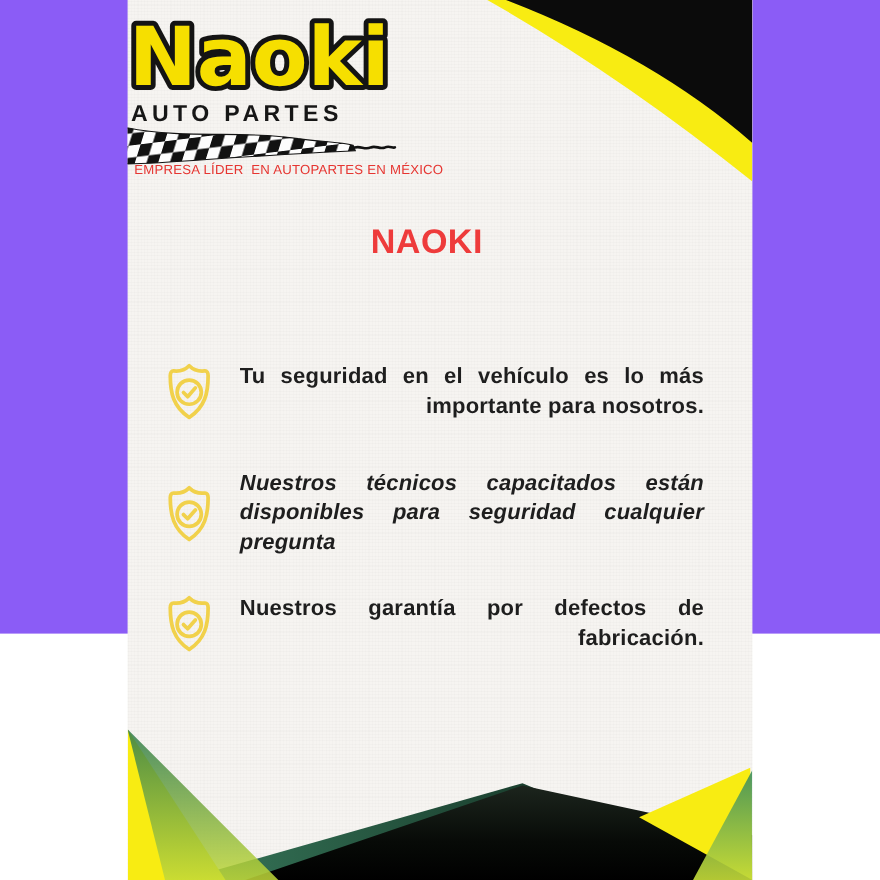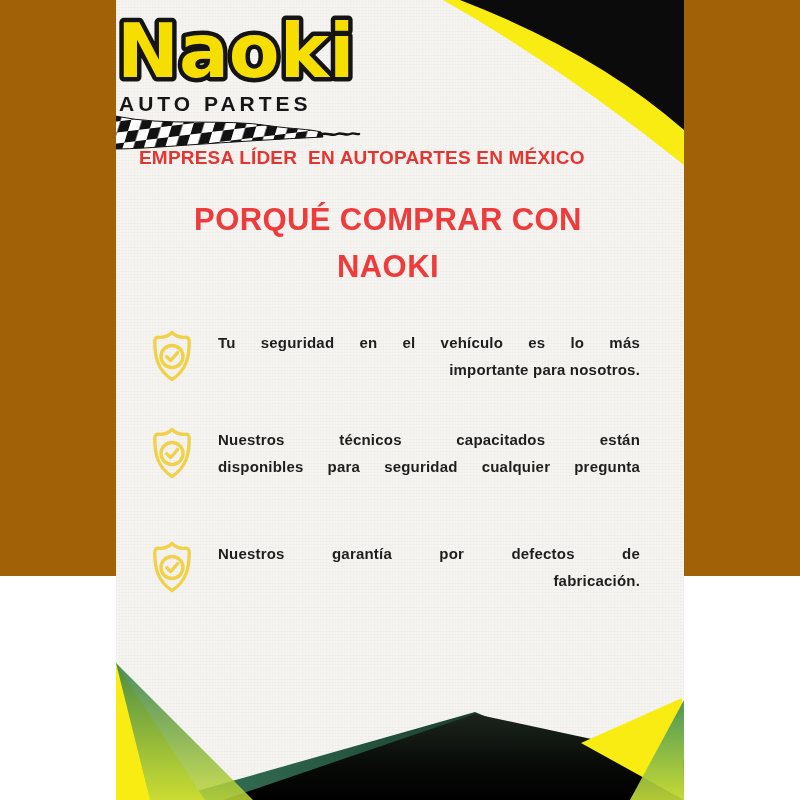--- a/index.html
+++ b/index.html
@@ -1,63 +1,63 @@
 <!DOCTYPE html>
 <html><head>
 <meta charset="utf-8">
 <style>
   html,body{margin:0;padding:0;}
   body{
     width:800px;height:800px;background:#ffffff;overflow:hidden;
     font-family:"Liberation Sans","DejaVu Sans",sans-serif;
     -webkit-font-smoothing:antialiased;
   }
-  .page{position:relative;width:800px;height:576px;background:#a16207;}
+  .page{position:relative;width:800px;height:576px;background:#8b5cf6;}
   .card{
     position:absolute;left:116px;top:0;width:568px;height:800px;
     background-color:#f6f4f1;
     background-image:
       repeating-linear-gradient(0deg, rgba(0,0,0,.016) 0 1px, transparent 1px 3px),
       repeating-linear-gradient(90deg, rgba(0,0,0,.012) 0 1px, transparent 1px 3px);
     overflow:hidden;
   }
   svg{display:block;}
   .corner-tr{position:absolute;top:0;right:0;width:568px;height:200px;}
   .bottom-deco{position:absolute;bottom:0;left:0;width:568px;height:150px;}
 
   .logo-svg{position:absolute;left:-4px;top:0;width:252px;height:100px;}
   .logo-sub{
     position:absolute;left:3px;top:92px;
     font-size:21px;font-weight:700;letter-spacing:4px;color:#161616;
   }
   .flag-svg{position:absolute;left:-3px;top:111px;width:248px;height:42px;}
   .tagline{
-    position:absolute;left:23px;top:147px;
-    font-size:19px;font-weight:700;color:#e63531;letter-spacing:.2px;
+    position:absolute;left:6px;top:147px;
+    font-size:12px;font-weight:400;color:#e63531;letter-spacing:.2px;
     white-space:pre;
   }
 
   .title{
     position:absolute;left:16px;right:40px;top:196px;
     text-align:center;color:#ee3b3b;
     font-size:31px;font-weight:800;line-height:47px;letter-spacing:.4px;
   }
 
   .benefit{
     position:absolute;left:32px;width:492px;
     display:flex;align-items:center;gap:22px;
   }
   .benefit .icon{flex:0 0 48px;width:48px;height:54px;}
   .benefit .blines{
-    flex:1;color:#1e1e1e;font-size:15px;font-weight:700;
+    flex:1;color:#1e1e1e;font-size:20px;font-weight:700;
     line-height:27px;letter-spacing:.2px;
   }
   .jl{text-align:justify;text-align-last:justify;}
   .ll{text-align:right;}
-  .b1{top:329px;} .b2{top:426px;} .b3{top:540px;}
+  .b1{top:329px;} .b2{top:426px;font-style:italic;} .b3{top:540px;}
 </style>
 </head>
 <body>
 
 <div class="page">
   <div class="card">
 
     <svg class="corner-tr" viewBox="0 0 568 200" preserveAspectRatio="none">
       <path d="M327,0 L568,0 L568,165 Q447,68 327,0 Z" fill="#f8ec12"></path>
       <path d="M344,0 L568,0 L568,130 Q479,52 344,0 Z" fill="#0b0b0b"></path>
@@ -105,21 +105,20 @@
           <rect x="11" y="11" width="11" height="11" fill="#121212"></rect>
         </pattern>
       </defs>
       <path d="M2,5 C55,16 110,7 158,15 C180,18 196,18 208,21 L210,26 C165,28 120,31 75,34 C48,36 20,38 0,38 Z" fill="url(#chk)" stroke="#121212" stroke-width="1"></path>
       <path d="M207,24 c7,-4 11,2 17,-1 c5,-2 8,2 13,0 c4,-2 7,1 9,0" fill="none" stroke="#121212" stroke-width="2.4" stroke-linecap="round"></path>
     </svg>
 
     <div class="tagline">EMPRESA LÍDER  EN AUTOPARTES EN MÉXICO</div>
 
     <div class="title">
-      <div>PORQUÉ COMPRAR CON</div>
       <div>NAOKI</div>
     </div>
 
     <div class="benefit b1">
       <svg class="icon" viewBox="0 0 48 54">
         <g fill="none" stroke="#f1d14b" stroke-width="3.4" stroke-linejoin="round" stroke-linecap="round">
           <path d="M24 3.5 C20.5 7 15.5 8.8 10 8.2 C8 8 6.8 9.6 6.8 12.5 C6.8 28 9.5 41 24 50.5 C38.5 41 41.2 28 41.2 12.5 C41.2 9.6 40 8 38 8.2 C32.5 8.8 27.5 7 24 3.5 Z"></path>
           <circle cx="24" cy="27.5" r="11"></circle>
           <path d="M18.8 27.8 L22.6 31.6 L29.6 23.6"></path>
         </g>

